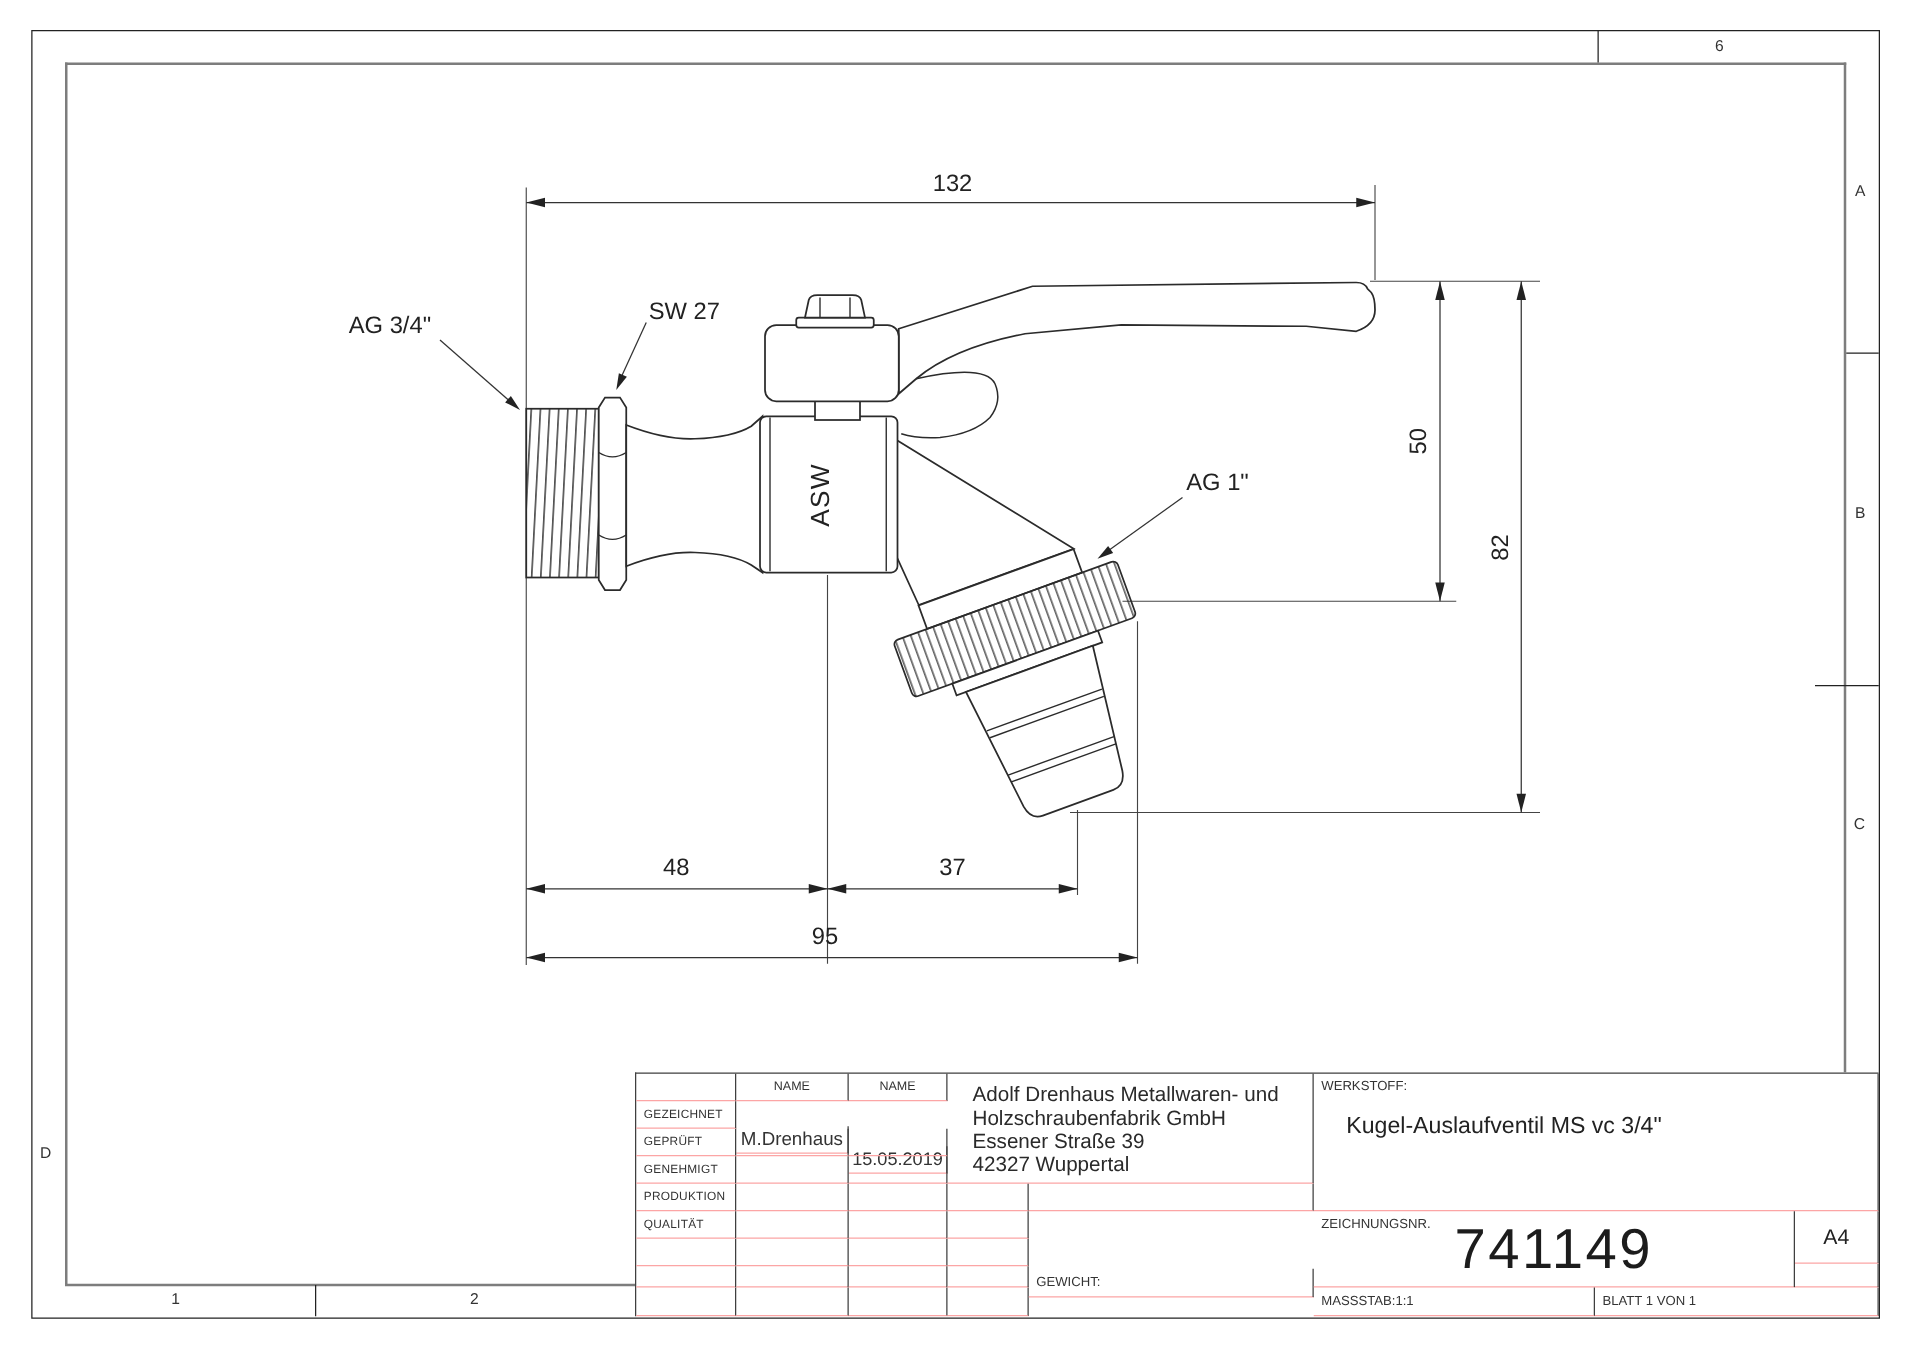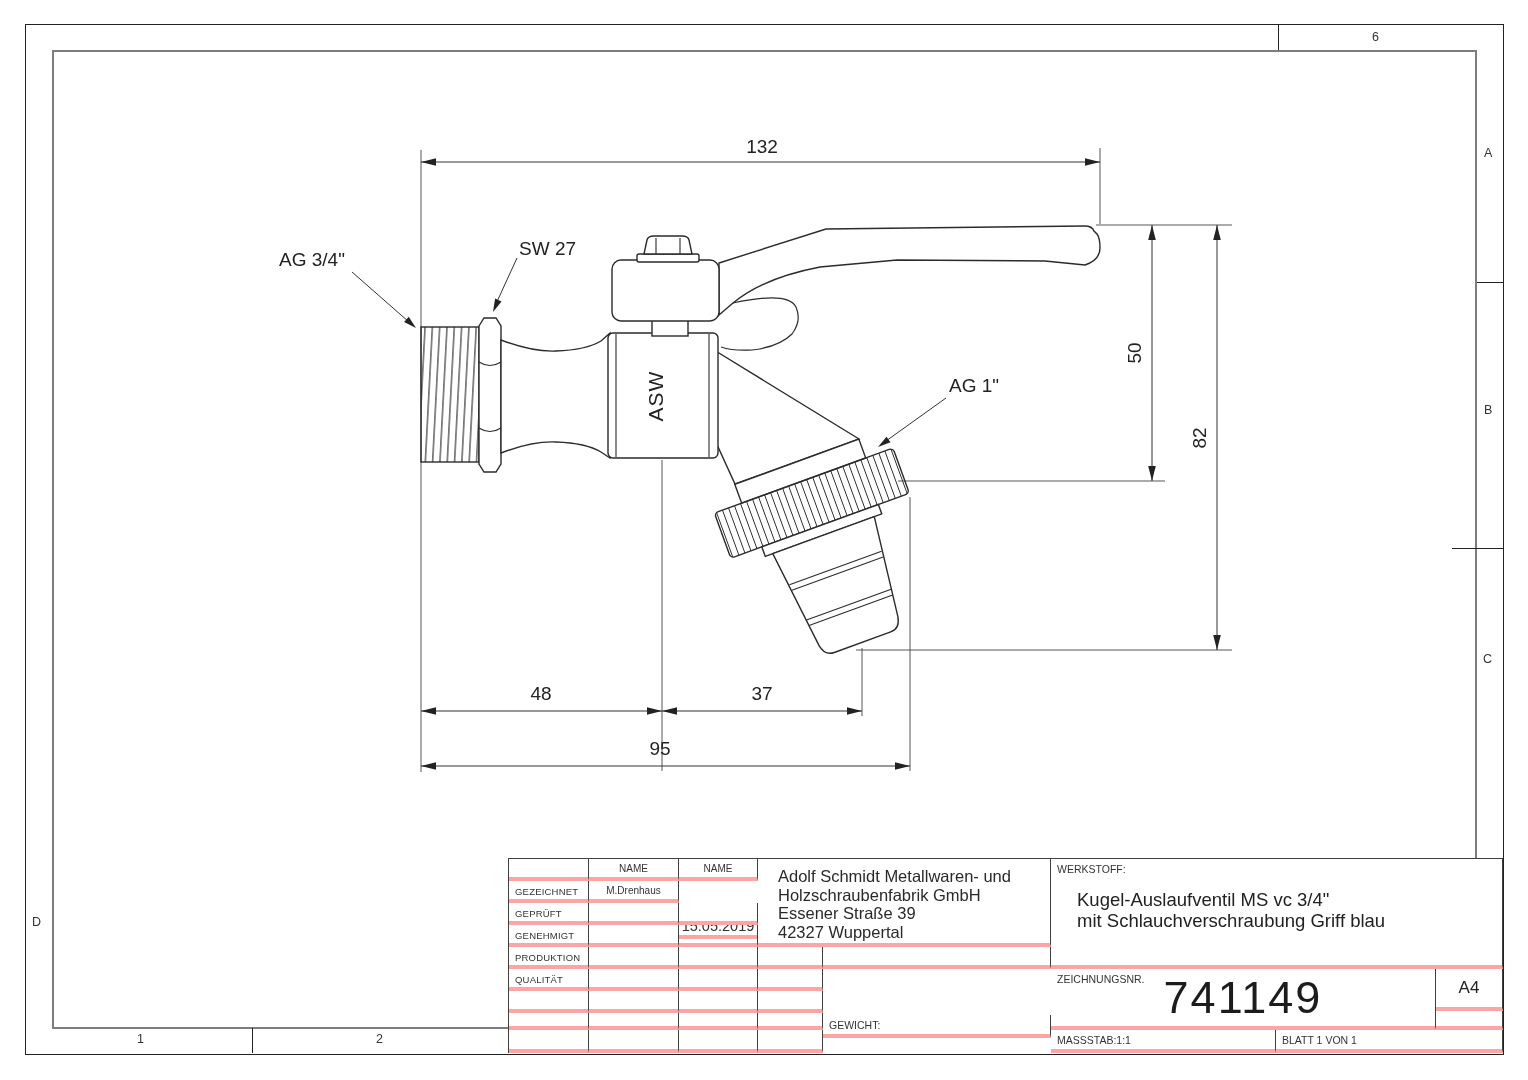--- a/index.html
+++ b/index.html
@@ -6,24 +6,24 @@
   .sheet{position:relative;width:1528px;height:1080px;background:#ffffff;
          font-family:"Liberation Sans",sans-serif;color:#222;overflow:hidden;}
   .abs{position:absolute;}
   
   .outer-border{left:25px;top:24px;width:1477px;height:1029px;border:1.2px solid #222;}
   .frame-line{background:#7d7d7d;}
   .tick{background:#222;}
   .zone-label{font-size:12.5px;color:#333;}
   
   .title-block{left:508px;top:858px;width:994px;height:194px;border-left:1px solid #3f3f3f;border-top:1px solid #3f3f3f;background:#fff;z-index:3;}
-  .tb-cell{position:absolute;box-sizing:border-box;border-right:1px solid #3f3f3f;border-bottom:4px solid #fca5a5;overflow:hidden;}
+  .tb-cell{position:absolute;box-sizing:border-box;border-right:1px solid #3f3f3f;border-bottom:1px solid #fca5a5;overflow:hidden;}
   .tb-small{font-size:9.5px;color:#333;padding:5px 0 0 6px;letter-spacing:.2px;}
   .tb-center{display:flex;align-items:center;justify-content:center;font-size:10px;color:#333;}
-  .tb-name{font-size:10px;}
+  .tb-name{font-size:15px;margin-top:20px;}
   .tb-date{font-size:14.5px;}
   .tb-corner-label{font-size:10.5px;color:#333;padding:4px 0 0 6px;}
   .company{font-size:16.5px;line-height:1.13;color:#2a2a2a;padding:8px 0 0 20px;}
   .benennung-title{font-size:18.5px;line-height:1.15;color:#222;padding:14px 0 0 26px;}
   .big-number{display:flex;align-items:center;justify-content:center;height:100%;font-size:45px;letter-spacing:2px;color:#1c1c1c;}
   .a4-cell{display:flex;align-items:center;justify-content:center;font-size:17px;color:#222;}
   .bottom-label{font-size:10.5px;color:#333;display:flex;align-items:center;padding-left:6px;}
   svg{position:absolute;left:0;top:0;z-index:2;}
   svg text{font-family:"Liberation Sans",sans-serif;fill:#222;}
   .dimtxt{font-size:19px;}
@@ -189,40 +189,39 @@
     <div class="tb-cell" style="left:170px;top:132px;width:79px;height:22px;"></div>
     <div class="tb-cell" style="left:0;top:154px;width:80px;height:17px;"></div>
     <div class="tb-cell" style="left:80px;top:154px;width:90px;height:17px;"></div>
     <div class="tb-cell" style="left:170px;top:154px;width:79px;height:17px;"></div>
 
     <div class="tb-cell" style="left:0;top:171px;width:80px;height:23px;"></div>
     <div class="tb-cell" style="left:80px;top:171px;width:90px;height:23px;"></div>
     <div class="tb-cell" style="left:170px;top:171px;width:79px;height:23px;"></div>
 
     <div class="tb-cell company" style="left:249px;top:0;width:293px;height:88px;">
-      <div>Adolf Schmidt Metallwaren- und</div>
+      <div>Adolf Drenhaus Metallwaren- und</div>
       <div>Holzschraubenfabrik GmbH</div>
       <div>Essener Straße 39</div>
       <div>42327 Wuppertal</div>
     </div>
 
     <div class="tb-cell" style="left:249px;top:88px;width:65px;height:22px;"></div>
     <div class="tb-cell" style="left:249px;top:110px;width:65px;height:22px;"></div>
     <div class="tb-cell" style="left:249px;top:132px;width:65px;height:22px;"></div>
     <div class="tb-cell" style="left:249px;top:154px;width:65px;height:17px;"></div>
     <div class="tb-cell" style="left:249px;top:171px;width:65px;height:23px;"></div>
 
     <div class="tb-cell" style="left:314px;top:88px;width:228px;height:22px;"></div>
     <div class="tb-cell bottom-label" style="left:314px;top:156px;width:228px;height:23px;">GEWICHT:</div>
 
     <div class="tb-cell" style="left:542px;top:0;width:452px;height:110px;">
       <div class="tb-corner-label">WERKSTOFF:</div>
       <div class="benennung-title">
         <div>Kugel-Auslaufventil MS vc 3/4"</div>
-        <div>mit Schlauchverschraubung Griff blau</div>
       </div>
     </div>
 
     <div class="tb-cell" style="left:542px;top:110px;width:385px;height:61px;">
       <div class="tb-corner-label" style="position:absolute;left:0;top:0;">ZEICHNUNGSNR.</div>
       <div class="big-number">741149</div>
     </div>
 
     <div class="tb-cell a4-cell" style="left:927px;top:110px;width:67px;height:42px;">A4</div>
     <div class="tb-cell" style="left:927px;top:152px;width:67px;height:19px;"></div>

